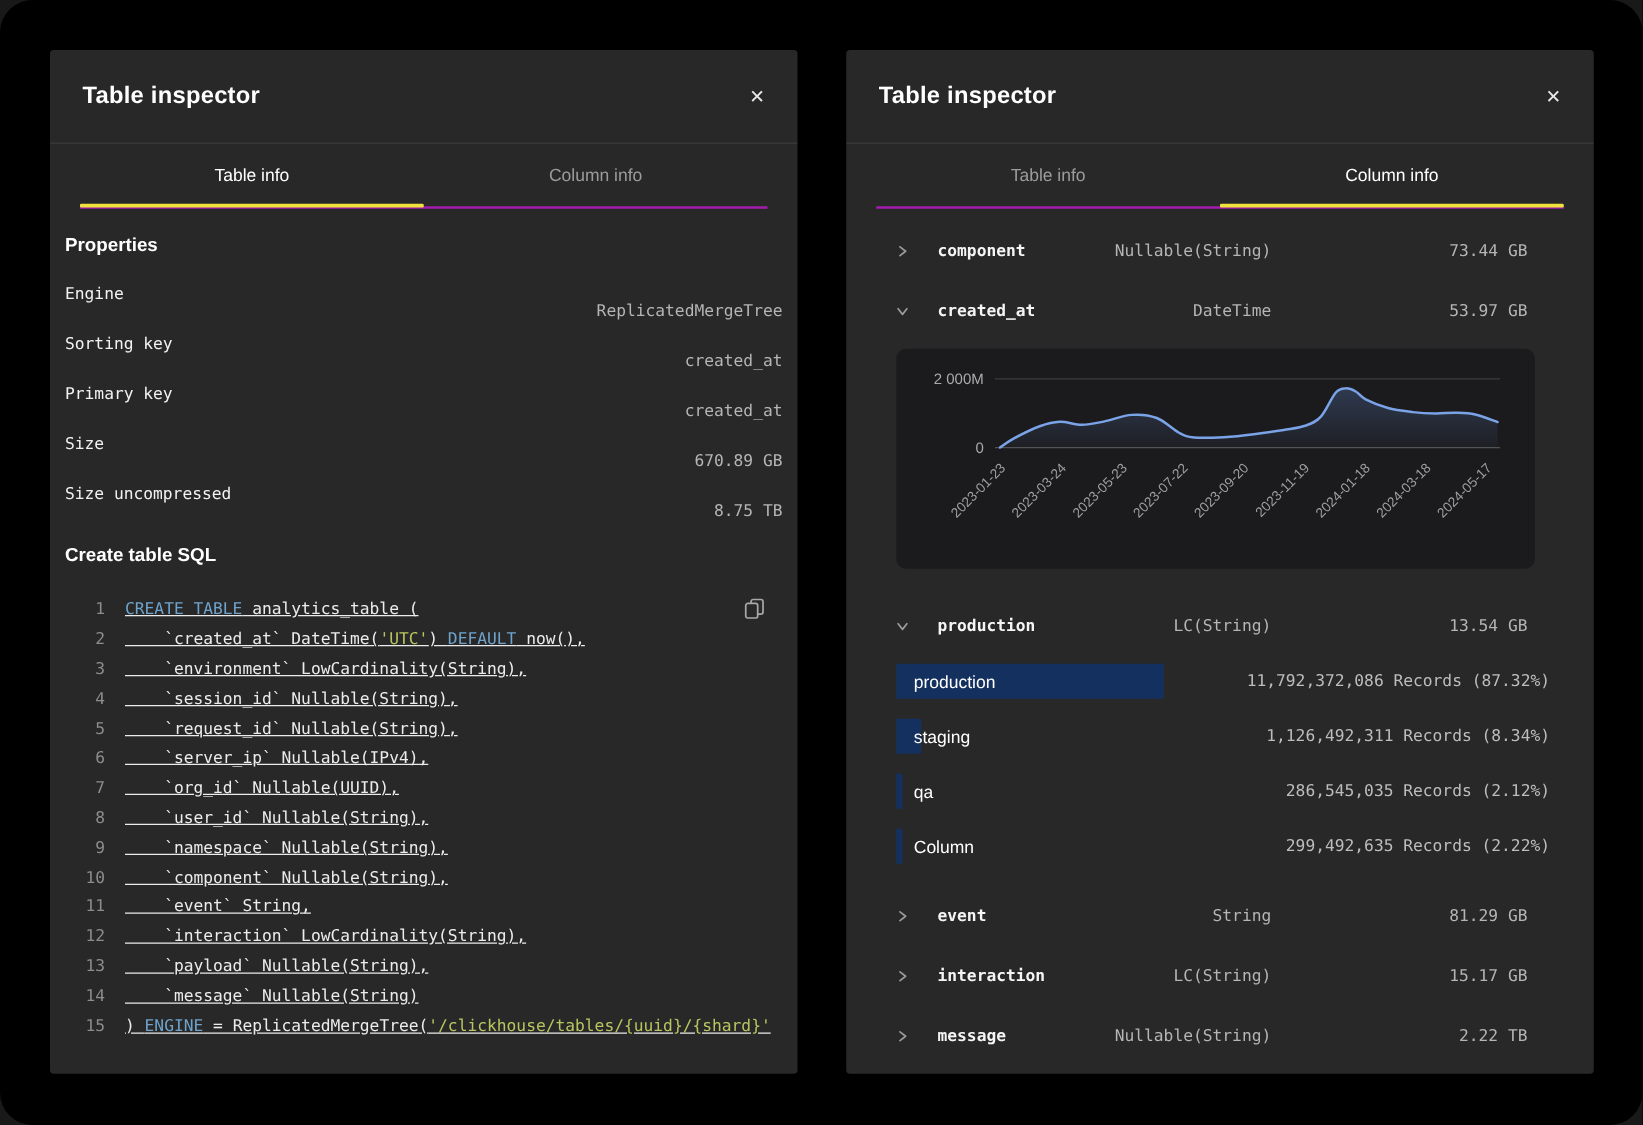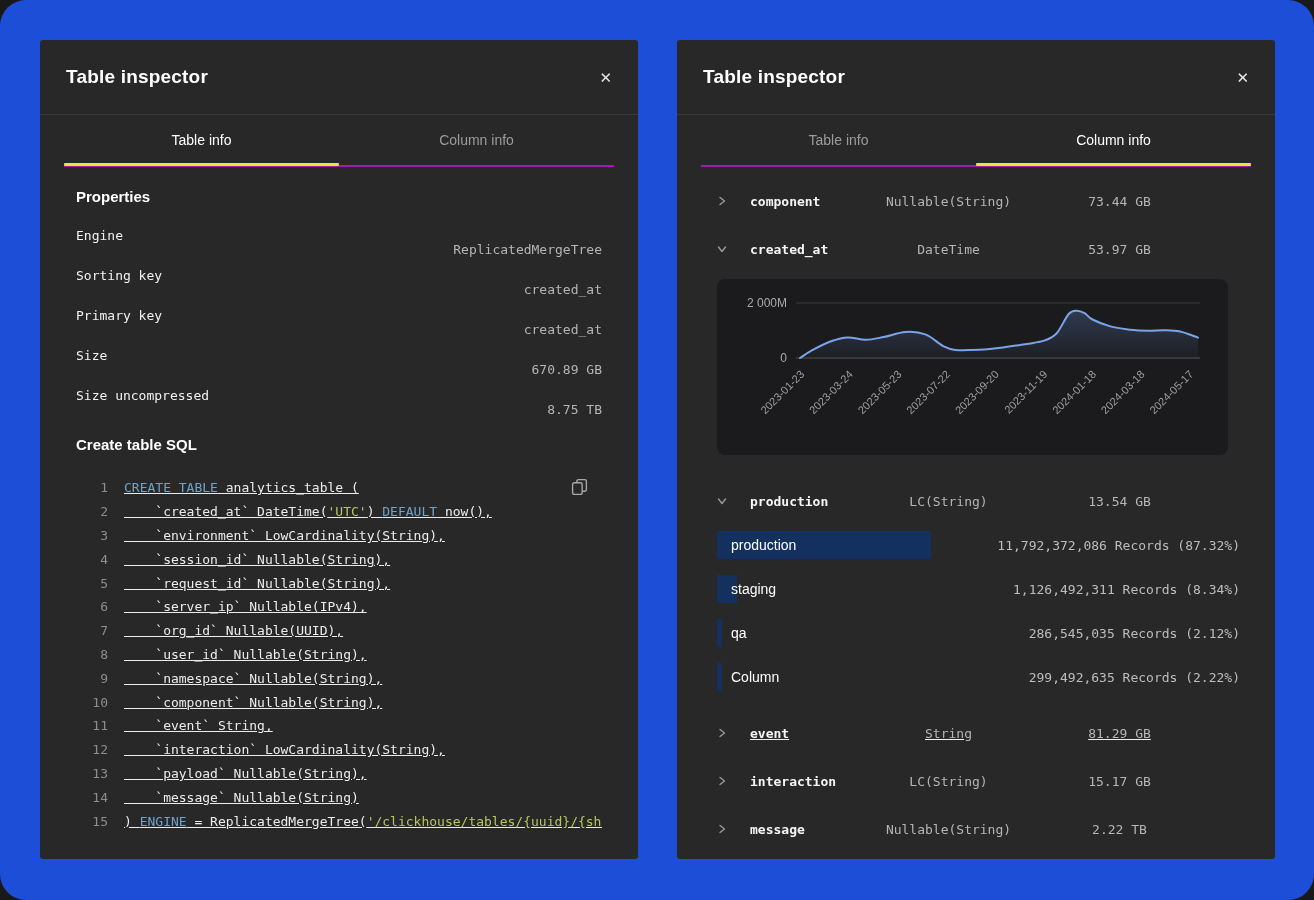--- a/index.html
+++ b/index.html
@@ -1,47 +1,47 @@
 <!DOCTYPE html>
 <html style="--accent: #f0e23d; --navy: #14305f; --line-blue: #7aa3e8; --kw: #6fa3cc; --str: #b9c65f;"><head>
 <meta charset="utf-8">
 <style>
   html,body{margin:0;padding:0;overflow:hidden;}
   body{width:1314px;height:900px;background:#191919;font-family:"Liberation Sans",sans-serif;position:relative;}
-  .backdrop{position:absolute;inset:0;background:#1d4ed8;border-radius:26px;overflow:hidden;}
+  .backdrop{position:absolute;inset:0;background:#000000;border-radius:26px;overflow:hidden;}
   .panel{position:absolute;top:40px;width:598px;height:819px;background:#282828;border-radius:3px;overflow:hidden;color:#eee;box-sizing:border-box;}
   #panel-left{left:40px;}
   #panel-right{left:677px;}
   .panel-header{height:75px;display:flex;align-items:center;justify-content:space-between;padding:0 26px;border-bottom:1px solid #3b3b3b;box-sizing:border-box;}
   .panel-title{font-size:19px;font-weight:700;color:#fff;margin:0;letter-spacing:.2px;}
   .close-btn{background:none;border:none;color:#e8e8e8;font-size:15px;line-height:1;cursor:pointer;padding:2px 0;}
   .tabs{display:flex;height:52px;margin:0 24px;border-bottom:2px solid #a21caf;box-sizing:border-box;}
   .tab{flex:1;display:flex;align-items:center;justify-content:center;font-size:14px;color:#9c9c9c;cursor:pointer;position:relative;}
   .tab.active{color:#fff;}
   .tab.active::after{content:"";position:absolute;left:0;right:0;bottom:-1px;height:3px;background:var(--accent);border-radius:1px;}
-  .content{padding:0 36px;}
+  .content{padding:0 12px;}
   .section-heading{font-size:15px;font-weight:700;color:#fff;margin:21px 0 0;line-height:18px;}
   .props{margin-top:9px;}
   .prop-row{height:40px;display:flex;align-items:center;justify-content:space-between;font:13px "DejaVu Sans Mono",monospace;}
   .prop-label{color:#f2f2f2;}
   .prop-value{color:#b5b5b5;margin-top:28px;}
   .codeblock{position:relative;margin-top:22px;}
   .code-line{display:flex;height:23.8px;align-items:center;font:13px "DejaVu Sans Mono",monospace;white-space:pre;overflow:hidden;}
   .lnum{width:32px;text-align:right;color:#8d8d8d;flex:none;margin-right:16px;}
   .ltext{color:#ececec;text-decoration:underline;}
   .tok-kw{color:var(--kw);}
   .tok-str{color:var(--str);}
   .copy-btn{position:absolute;top:2px;right:14px;background:none;border:none;padding:0;cursor:pointer;}
   
   .col-list{margin-top:10px;}
   .col-row{display:grid;grid-template-columns:33px 130px 137px 1fr;align-items:center;height:48px;padding:0 53px 0 40px;font:13px "DejaVu Sans Mono",monospace;cursor:pointer;}
   .col-row.mt22{margin-top:22px;}
-  .col-row.mt18{margin-top:18px;text-decoration:underline;}
+  .col-row.mt18{margin-top:18px;}
   .col-name{color:#f5f5f5;font-weight:700;}
-  .col-type,.col-size{color:#b5b5b5;text-align:center;}
+  .col-type,.col-size{color:#b5b5b5;text-align:right;}
   .chev{display:block;}
   .chev.open{transform:rotate(90deg);}
   .chart-box{margin:6px 47px 0 40px;height:176px;background:#1b1b1d;border-radius:8px;overflow:hidden;}
   .ylab{fill:#ababab;font:12px "Liberation Sans",sans-serif;text-anchor:end;}
   .xlab{fill:#9f9f9f;font:11px "Liberation Sans",sans-serif;text-anchor:end;}
   .value-row{position:relative;height:28px;display:flex;align-items:center;margin:0 35px 16px 40px;}
   .value-row.mt6{margin-top:6px;}
   .value-bar{position:absolute;left:0;top:0;bottom:0;background:var(--navy);}
   .value-label{position:relative;margin-left:14px;font-size:14px;color:#fff;}
   .value-records{position:relative;margin-left:auto;font:13px "DejaVu Sans Mono",monospace;color:#bdbdbd;}

